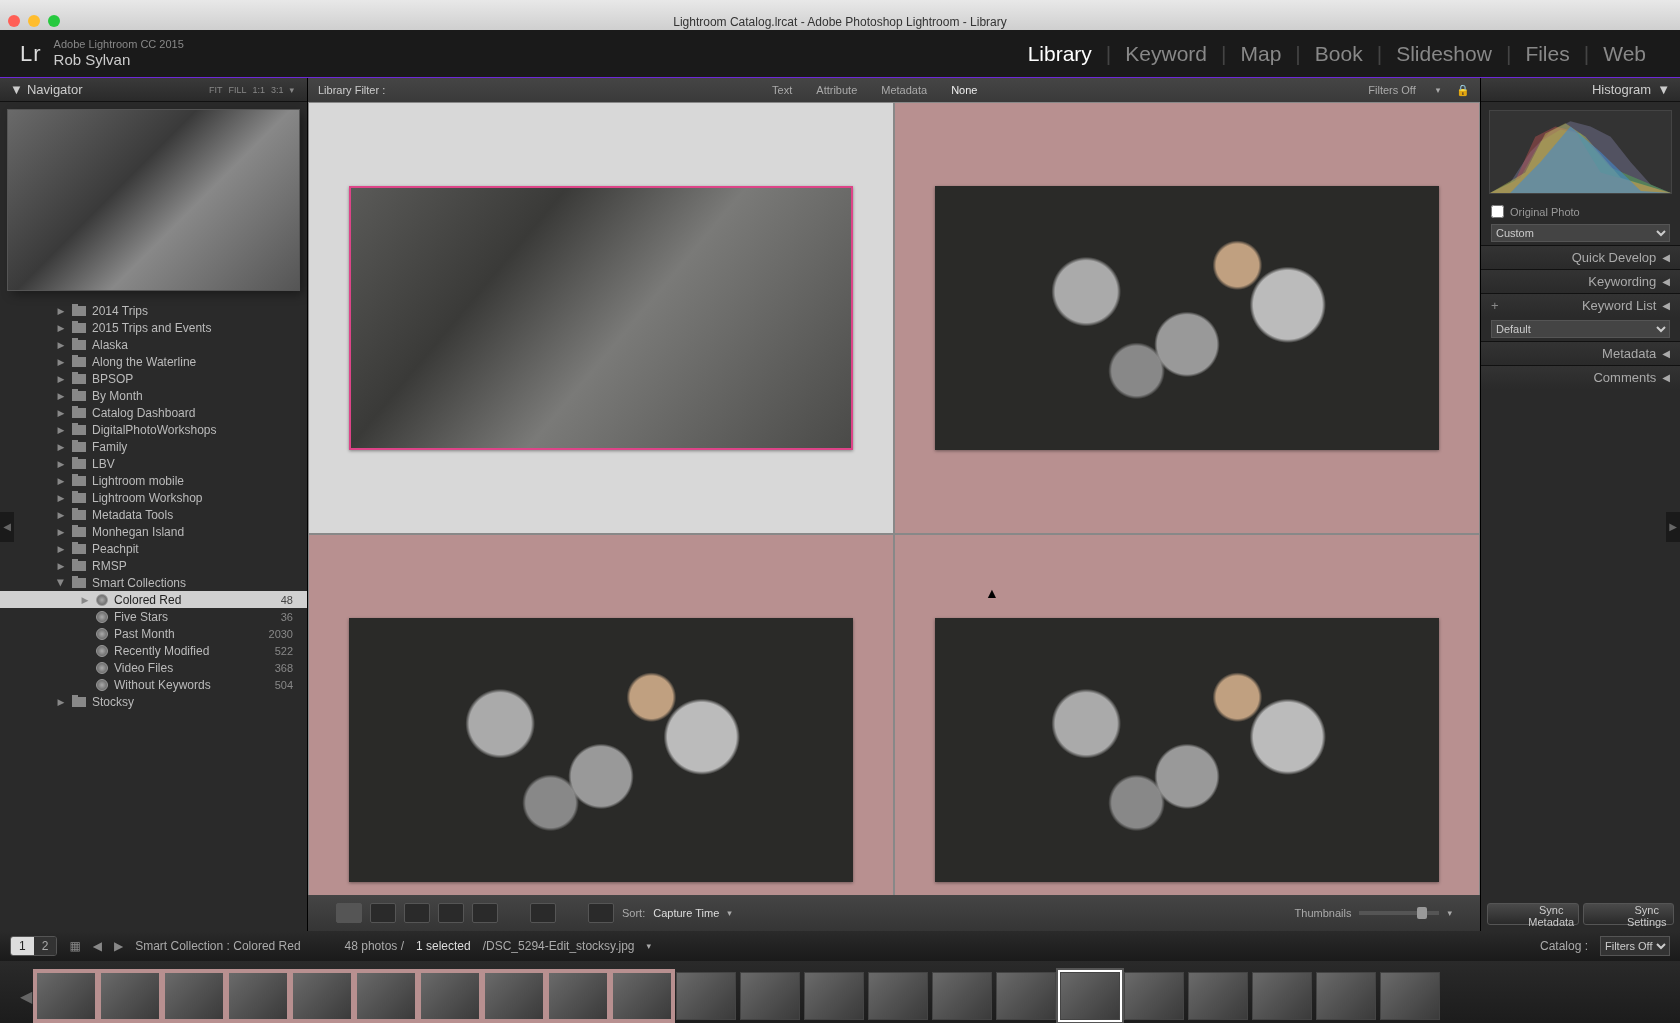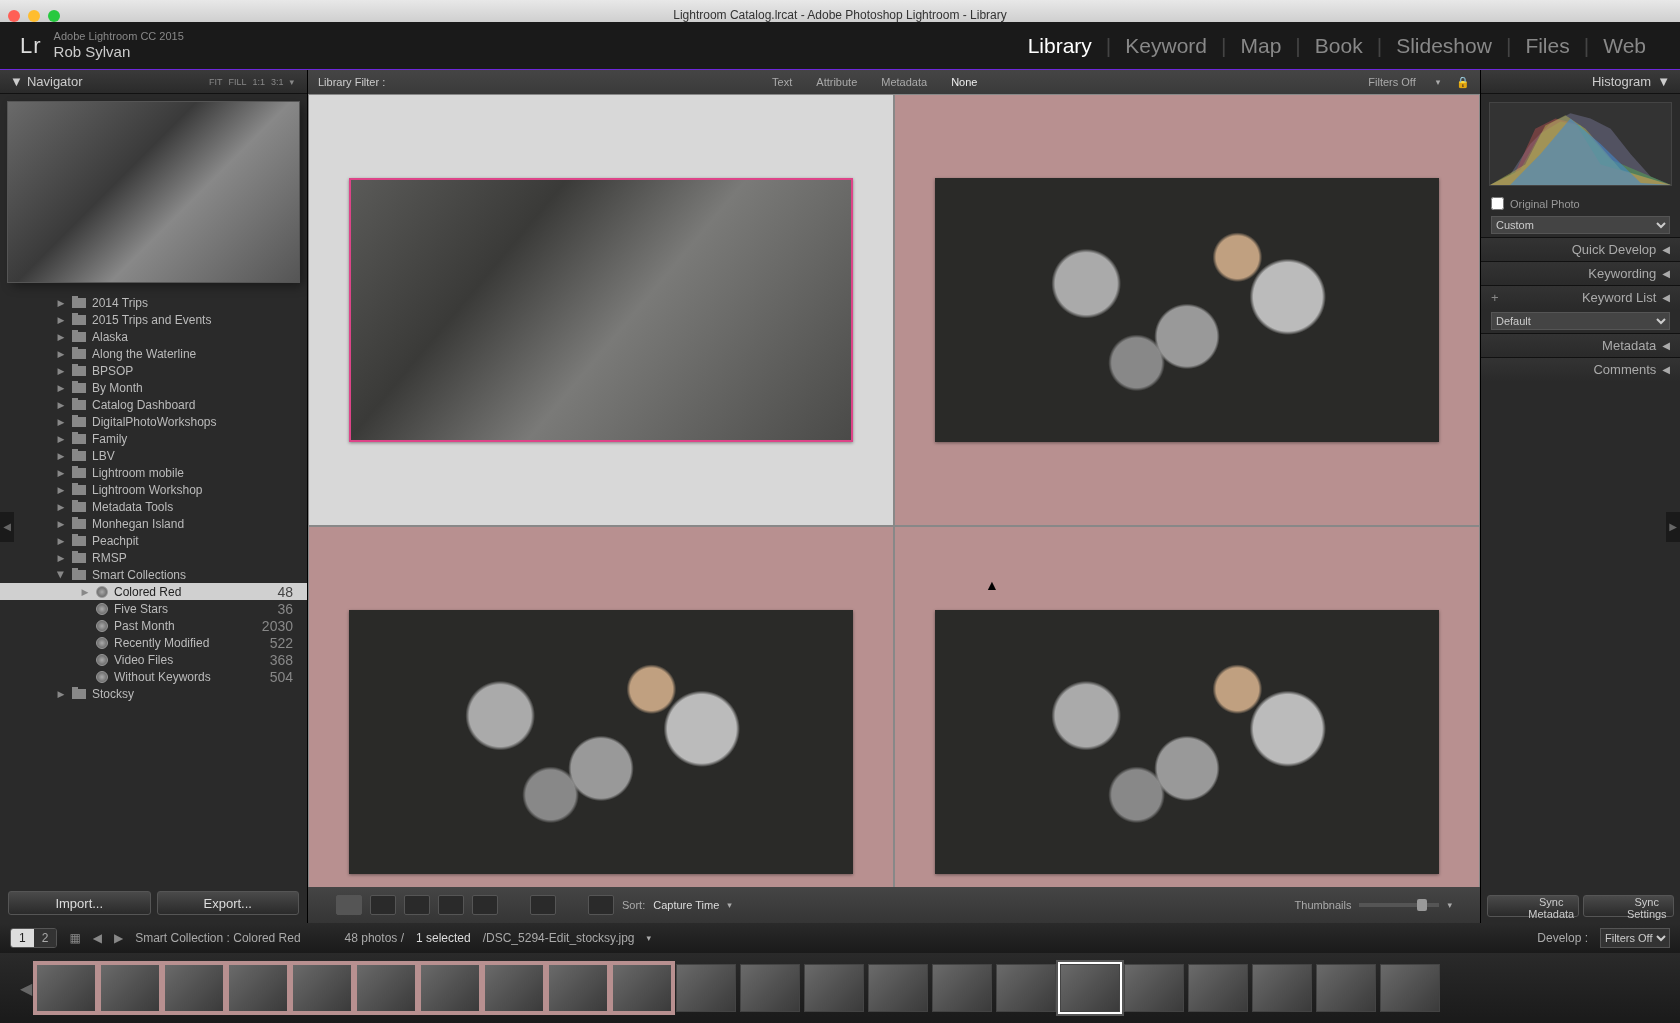--- a/index.html
+++ b/index.html
@@ -1,19 +1,19 @@
 <!DOCTYPE html>
 <html><head>
 <meta charset="utf-8">
 <style>
 * { margin:0; padding:0; box-sizing:border-box; font-family:"Myriad Pro",Arial,sans-serif; }
 body { background:#111; color:#bbb; width:1680px; height:1023px; overflow:hidden; position:relative; }
 
 
-.titlebar { height:22px; background:linear-gradient(#e8e8e8,#cfcfcf); display:flex; align-items:flex-end; padding:0 8px; color:#333; font-size:12px; position:relative;}
+.titlebar { height:22px; background:linear-gradient(#e8e8e8,#cfcfcf); display:flex; align-items:flex-start; padding:15px 8px; color:#333; font-size:12px; position:relative;}
 .traffic { display:flex; gap:8px; }
 .tl { width:12px; height:12px; border-radius:50%; }
 .tl.r{background:#ff5f56;} .tl.y{background:#ffbd2e;} .tl.g{background:#27c93f;}
 .titlebar-title{ position:absolute; left:50%; transform:translateX(-50%); display:flex; align-items:center; gap:6px;}
 
 
 .header { height:48px; background:#1a1a1a; display:flex; align-items:center; justify-content:space-between; padding:0 20px; border-bottom:1px solid #6d28d9;}
 .logo { display:flex; align-items:center; gap:12px;}
 .logo-mark { font-size:22px; font-weight:300; color:#ddd; letter-spacing:1px;}
 .logo-text { display:flex; flex-direction:column; font-size:11px; color:#888; line-height:1.2;}
@@ -35,21 +35,21 @@
 .tree { flex:1; overflow-y:auto; font-size:12px;}
 .tree-row { display:flex; align-items:center; height:17px; padding-left:56px; cursor:pointer;}
 .tree-row.selected { background:#d0d0d0; color:#222;}
 .tree-row.selected .count{ color:#444;}
 .tri { width:10px; text-align:center; color:#888; font-size:9px;}
 .tri.open{transform:rotate(90deg);}
 .folder-icon { width:14px; height:10px; background:#888; margin:0 6px; position:relative;}
 .folder-icon:before{content:'';position:absolute;top:-2px;left:0;width:6px;height:2px;background:#888;}
 .smart-icon { width:12px; height:12px; border-radius:50%; background:radial-gradient(#aaa,#555); margin:0 6px; border:1px solid #999;}
 .tree-label{flex:1; white-space:nowrap;}
-.count{ color:#888; padding-right:14px; font-size:14px;}
+.count{ color:#888; padding-right:14px; font-size:11px;}
 .sub-row { padding-left:80px;}
 .import-row { display:flex; gap:6px; padding:8px;}
 .import-row button { flex:1; height:24px; background:linear-gradient(#4a4a4a,#2a2a2a); border:1px solid #555; color:#ddd; font-size:13px; cursor:pointer; border-radius:3px;}
 
 
 .center { flex:1; display:flex; flex-direction:column; background:#888;}
 .filter-bar { height:24px; background:linear-gradient(#454545,#3a3a3a); display:flex; align-items:center; padding:0 10px; font-size:11px; color:#aaa; gap:16px;}
 .filter-bar .label{color:#ccc;}
 .filter-bar .spacer{flex:1;}
 .filter-bar .opt{cursor:pointer; padding:2px 4px;}
@@ -277,24 +277,20 @@
           <span class="tree-label">Without Keywords</span>
           <span class="count">504</span>
         </div>
         <div class="tree-row">
           <span class="tri">▶</span>
           <span class="folder-icon"></span>
           <span class="tree-label">Stocksy</span>
         </div>
       </div>
 
-    <div class="import-row">
-      <button>Import...</button>
-      <button>Export...</button>
-    </div>
   </div>
 
   <div class="center">
     <div class="filter-bar">
       <span class="label">Library Filter :</span>
       <span class="spacer"></span>
       <span class="opt">Text</span>
       <span class="opt">Attribute</span>
       <span class="opt">Metadata</span>
       <span class="opt active">None</span>
@@ -408,21 +404,21 @@
   <span style="color:#888;">▦</span>
   <span style="color:#888;">◀</span>
   <span style="color:#888;">▶</span>
   <span>Smart Collection : Colored Red</span>
   <span style="width:20px;"></span>
   <span>48 photos /</span>
   <span style="color:#ddd;">1 selected</span>
   <span>/DSC_5294-Edit_stocksy.jpg</span>
   <span style="font-size:9px;">▾</span>
   <span class="spacer"></span>
-  <span>Develop :</span>
+  <span>Catalog :</span>
   <select><option>Filters Off</option></select>
 </div>
 
 <div class="filmstrip" id="filmstrip">
   <span style="color:#666;">◀</span>
 <div class="fs-thumb red"></div>
     <div class="fs-thumb red"></div>
     <div class="fs-thumb red"></div>
     <div class="fs-thumb red"></div>
     <div class="fs-thumb red"></div>

